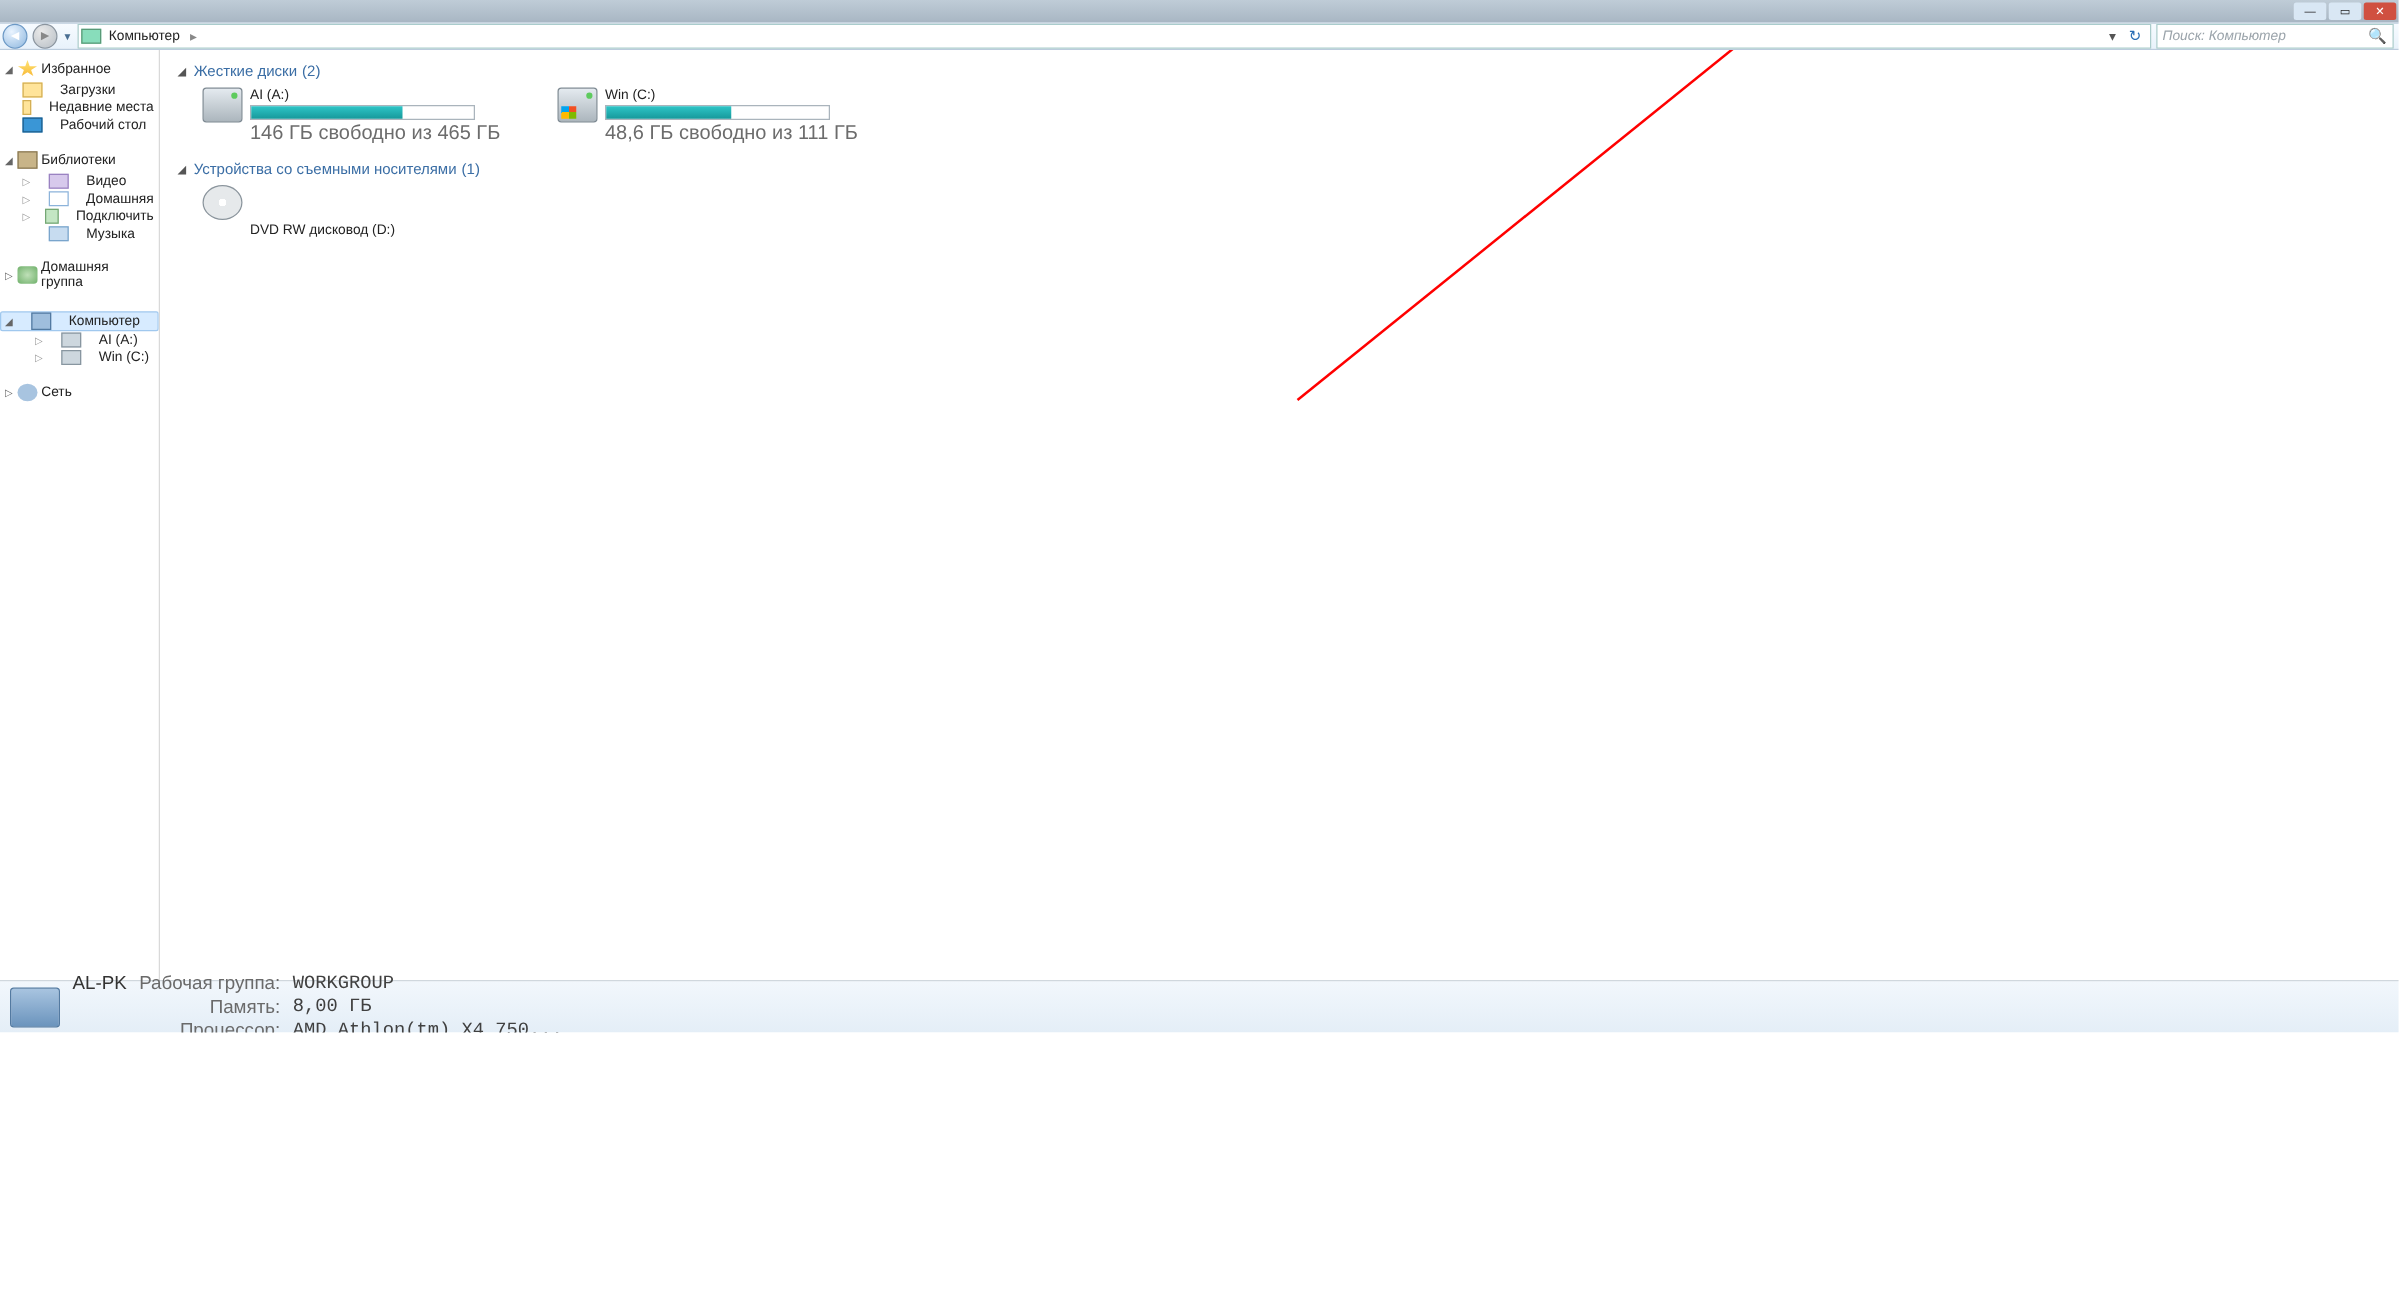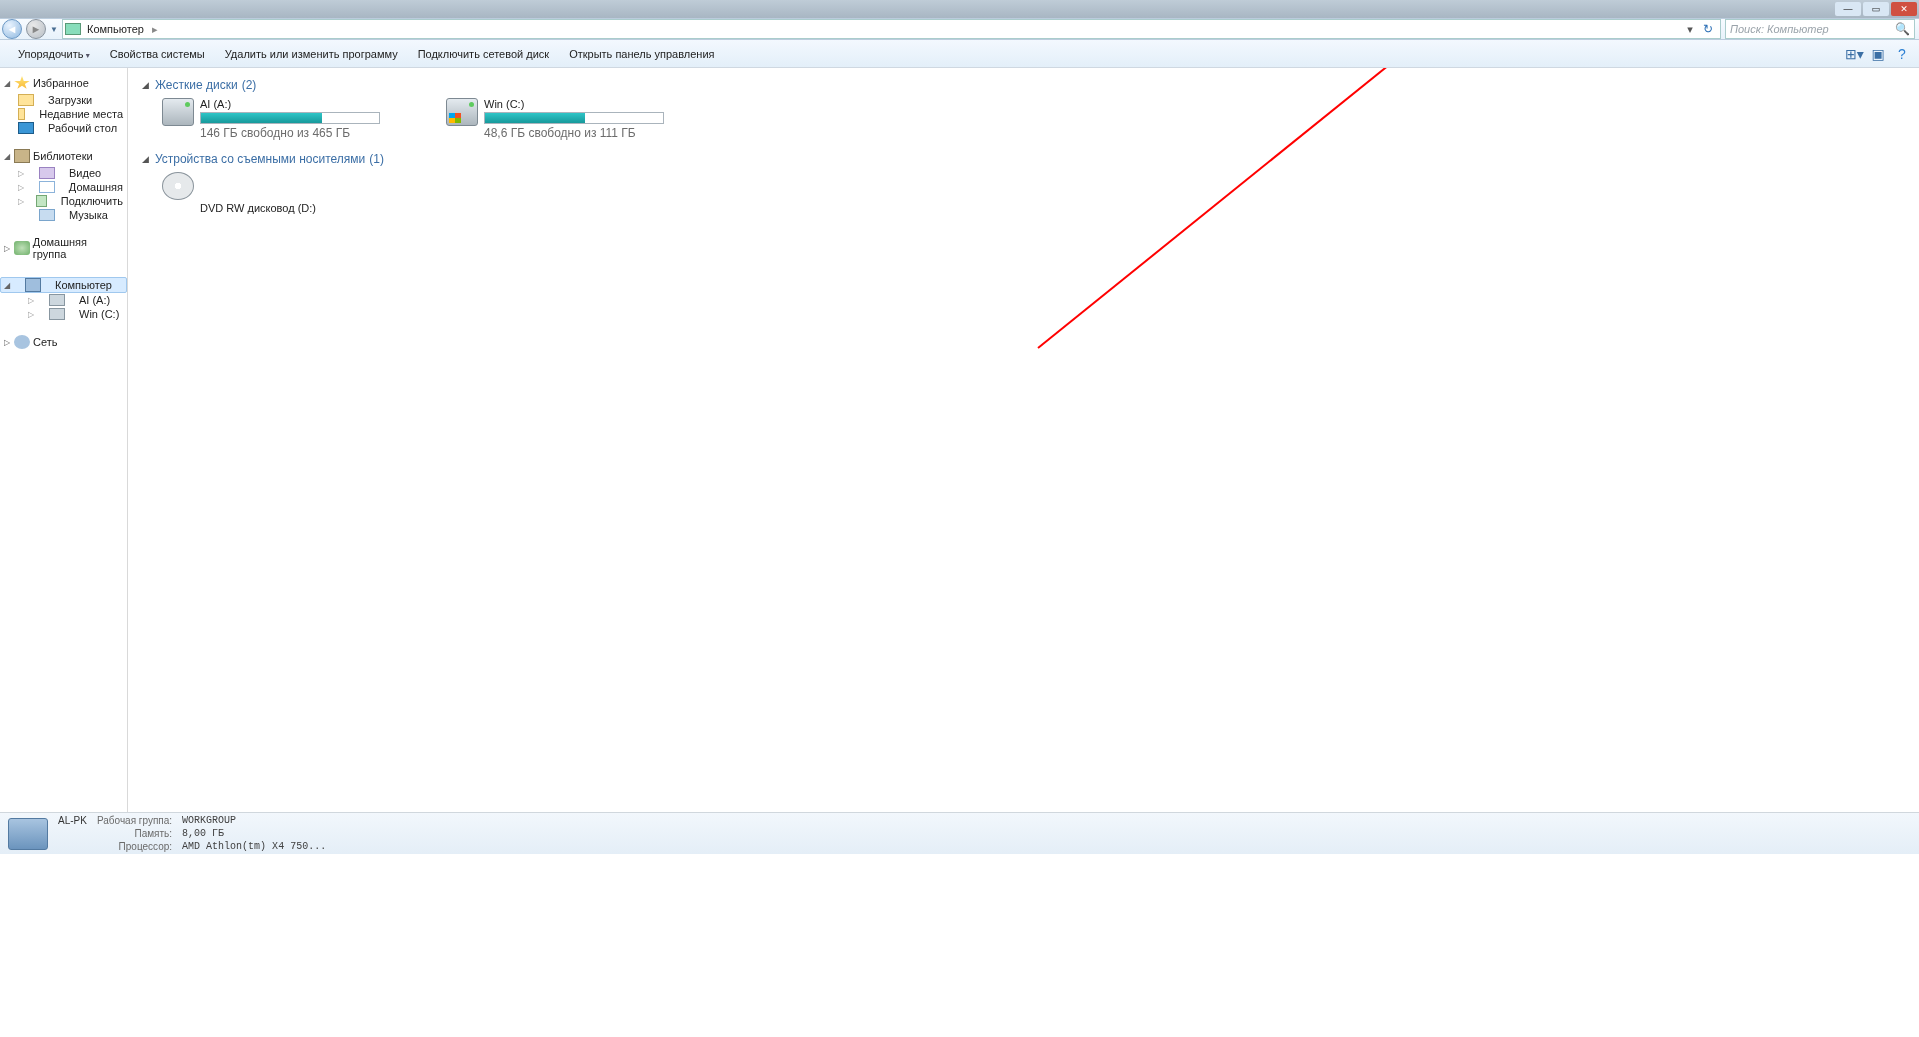--- a/index.html
+++ b/index.html
@@ -69,25 +69,25 @@
   .drive { display:flex; align-items:flex-start; width:260px;}
   .drive-icon { width:32px; height:28px; margin-right:6px; }
   .hdd-ico { background:linear-gradient(#e4eaef,#acb6bd); border:1px solid #7d8992; border-radius:3px; position:relative; }
   .hdd-ico::after{ content:""; position:absolute; right:3px; top:3px; width:5px; height:5px; background:#5ecb5e; border-radius:50%;}
   .hdd-ico.win::before{ content:""; position:absolute; left:2px; bottom:2px; width:12px; height:10px; background: conic-gradient(#f25022 0 25%, #7fba00 0 50%, #ffb900 0 75%, #00a4ef 0);}
   .dvd-ico { background:radial-gradient(circle, #fff 0 15%, #e6e9eb 16% 100%); border:1px solid #8a949c; border-radius:50%; }
   .drive-body { flex:1;}
   .drive-name { padding-bottom:2px;}
   .drive-bar { width:180px; height:12px; border:1px solid #aab4bc; background:#fff; margin-bottom:2px; position:relative;}
   .drive-fill { height:100%; background:linear-gradient(#2ec5c7,#17999b);}
-  .drive-sub { color:#6c6c6c; font-size:12px;}
+  .drive-sub { color:#6c6c6c; font-size:16px;}
 
   .statusbar { height:42px; border-top:1px solid #d0d7dd; background:linear-gradient(#f2f7fc,#e4eef7); display:flex; align-items:center; padding:0 8px;}
   .sb-pc-ico { width:40px; height:32px; background:linear-gradient(#a8c4e0,#6b94bd); border:1px solid #537aa1; border-radius:3px; margin-right:10px;}
-  .sb-info { display:grid; grid-template-columns:auto auto auto auto; column-gap:10px; row-gap:2px; color:#3a3a3a; font-size:10px;}
+  .sb-info { display:grid; grid-template-columns:auto auto auto auto; column-gap:10px; row-gap:2px; color:#3a3a3a; font-size:15px;}
   .sb-lbl { color:#6a6a6a; text-align:right;}
   .sb-val { color:#404040;font-family:Liberation Mono, monospace;}
   .sb-name { font-weight:500; color:#333;}
 
   
   .arrow-svg { position:absolute; left:0; top:0; width:100%; height:100%; pointer-events:none;}
 </style>
 </head>
 <body>
 
@@ -117,32 +117,20 @@
         <span class="refresh">↻</span>
       </div>
     </div>
 
     <div class="search-box">
       <span>Поиск: Компьютер</span>
       <span class="search-icon">🔍</span>
     </div>
   </div>
 
-  <div class="toolbar">
-    <div class="tb-item drop">Упорядочить</div>
-    <div class="tb-item">Свойства системы</div>
-    <div class="tb-item">Удалить или изменить программу</div>
-    <div class="tb-item">Подключить сетевой диск</div>
-    <div class="tb-item">Открыть панель управления</div>
-    <div class="tb-right">
-      <span class="tb-icon">⊞▾</span>
-      <span class="tb-icon">▣</span>
-      <span class="tb-icon" style="color:#2b7fd3;">?</span>
-    </div>
-  </div>
 
   <div class="body-area">
 
     <div class="sidebar">
 
       <div class="sb-group">
         <div class="sb-head">
           <span class="sb-arrow">◢</span>
           <span class="sb-hicon fav"></span>
           <span>Избранное</span>

